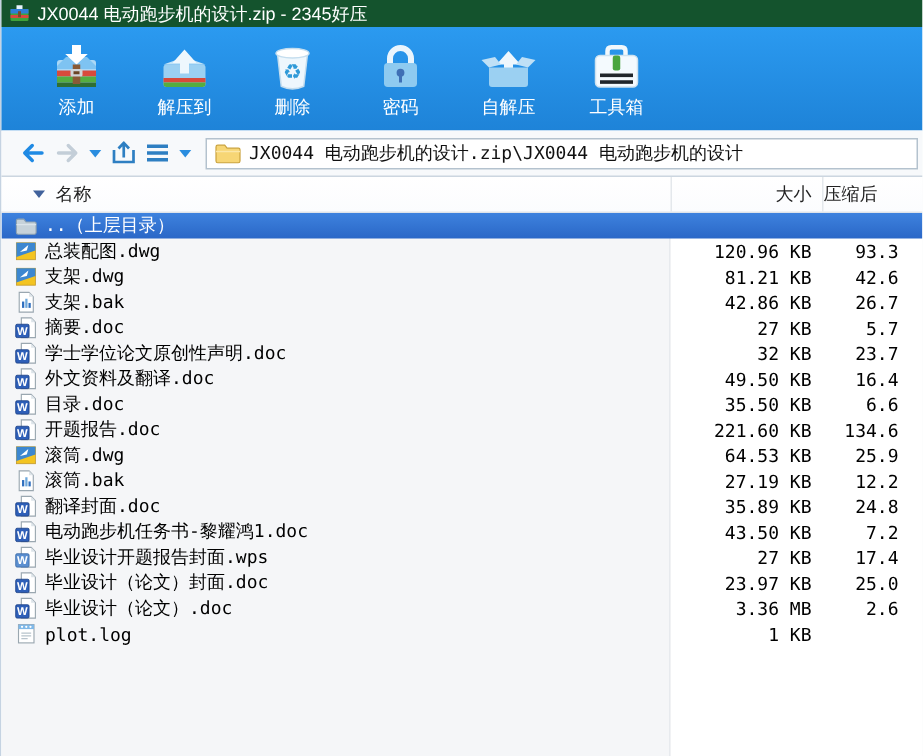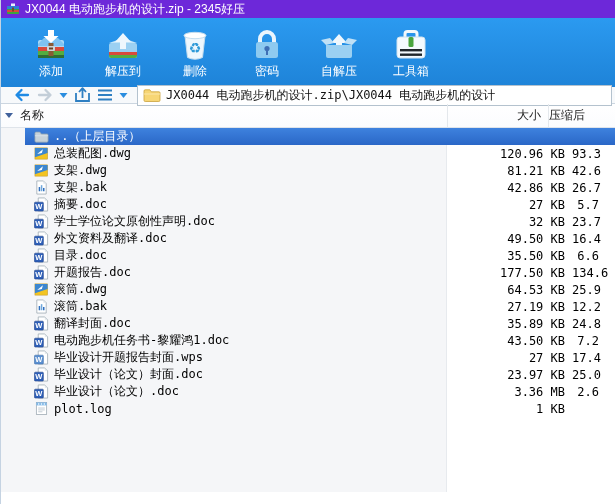--- a/index.html
+++ b/index.html
@@ -1,49 +1,49 @@
 <!DOCTYPE html>
 <html><head>
 <meta charset="utf-8">
 <style>
   html,body{margin:0;padding:0;}
   body{width:615px;height:504px;overflow:hidden;font-family:"Liberation Sans",sans-serif;}
   .window{width:615px;height:504px;background:#fff;position:relative;border-left:1px solid #c5d3e2;box-sizing:border-box;}
 
   
-  .titlebar{height:18px;background:#6d28d9;display:flex;align-items:center;padding-left:5px;gap:5px;}
+  .titlebar{height:18px;background:#14532d;display:flex;align-items:center;padding-left:5px;gap:5px;}
   .app-icon svg{display:block;width:14px;height:12px;}
   .title-text{color:#fff;font-size:12px;white-space:nowrap;}
 
   
   .toolbar{height:69px;background:linear-gradient(#2b9af0,#1e83d8);display:flex;align-items:center;padding-left:14px;box-sizing:border-box;}
   .tbtn{width:72px;height:62px;display:flex;flex-direction:column;align-items:center;justify-content:center;gap:1px;border-radius:3px;cursor:default;}
   .ticon{width:40px;height:36px;display:flex;align-items:center;justify-content:center;}
   .ticon svg{width:40px;height:34px;display:block;}
   .tlabel{color:#fff;font-size:12px;line-height:14px;}
 
   
-  .addressbar{height:17px;background:#f7f9fb;border-bottom:1px solid #ccd6e0;display:flex;align-items:center;padding:0 3px 0 10px;box-sizing:border-box;gap:1px;}
+  .addressbar{height:31px;background:#f7f9fb;border-bottom:1px solid #ccd6e0;display:flex;align-items:center;padding:0 3px 0 10px;box-sizing:border-box;gap:1px;}
   .navicon{display:flex;align-items:center;justify-content:center;width:22px;height:22px;}
   .navicon.small{width:13px;}
   .navicon svg{display:block;}
   .pathbox{flex:1;height:21px;background:#fff;border:1px solid #b4c2ce;display:flex;align-items:center;gap:5px;padding-left:5px;box-sizing:border-box;margin-left:6px;overflow:hidden;}
   .pathtext{font-size:12px;font-family:"DejaVu Sans Mono",monospace;color:#111;white-space:nowrap;}
 
   
   .listheader{height:24px;display:flex;align-items:stretch;background:linear-gradient(#ffffff,#fbfcfe);border-bottom:1px solid #dfe4ea;box-sizing:border-box;font-size:12px;color:#222;}
-  .h-name{width:446px;display:flex;align-items:center;padding-left:4px;gap:7px;box-sizing:border-box;}
+  .h-name{width:446px;display:flex;align-items:center;padding-left:21px;gap:7px;box-sizing:border-box;}
   .sortarrow{width:0;height:0;border-left:4px solid transparent;border-right:4px solid transparent;border-top:5px solid #41629c;}
   .h-size{width:101px;display:flex;align-items:center;justify-content:flex-end;padding-right:7px;box-sizing:border-box;border-left:1px solid #e4e8ec;}
   .h-comp{flex:1;display:flex;align-items:center;justify-content:flex-start;padding-right:3px;box-sizing:border-box;border-left:1px solid #e4e8ec;}
 
   
   .filelist{position:relative;height:364px;background:#fff;font-size:12px;font-family:"DejaVu Sans Mono",monospace;color:#000;overflow:hidden;}
   .colshade{position:absolute;left:0;top:0;bottom:0;width:446px;background:#f5f6f8;border-right:1px solid #e7eaee;box-sizing:border-box;}
-  .row{position:relative;height:17px;display:flex;align-items:center;cursor:default;margin-left:24px;}
+  .row{position:relative;height:17px;display:flex;align-items:center;cursor:default;}
   .row.selected{background:linear-gradient(#3e82de,#2a67c7);color:#fff;}
   .cell{box-sizing:border-box;}
   .cell.name{width:446px;display:flex;align-items:center;gap:5px;padding-left:9px;overflow:hidden;white-space:nowrap;}
   .ficon{width:15px;height:15px;flex:0 0 15px;}
   .ficon svg{width:15px;height:15px;display:block;}
   .cell.size{width:101px;text-align:right;padding-right:7px;white-space:nowrap;}
   .cell.comp{flex:1;text-align:right;padding-right:16px;overflow:hidden;white-space:nowrap;}
 </style>
 </head>
 <body>
@@ -318,21 +318,21 @@
           <span class="ficon">
             <svg viewBox="0 0 16 16">
               <path d="M4.5 1 h7 l3 3 v11 h-10 z" fill="#ffffff" stroke="#9aa7b0" stroke-width="0.8"></path>
               <path d="M11.5 1 l3 3 h-3 z" fill="#dde4e9"></path>
               <rect x="0.5" y="5.5" width="9.5" height="9.5" rx="1" fill="#2e5fb8" stroke="#1e4287" stroke-width="0.6"></rect>
               <text x="5.2" y="13" font-size="8" font-weight="bold" text-anchor="middle" fill="#ffffff" font-family="Liberation Sans, sans-serif">W</text>
             </svg>
           </span>
           <span>开题报告.doc</span>
         </span>
-        <span class="cell size">177.50 KB</span>
+        <span class="cell size">221.60 KB</span>
         <span class="cell comp">134.6</span>
       </div>
       <div class="row">
         <span class="cell name">
           <span class="ficon">
             <svg viewBox="0 0 16 16">
               <rect x="1" y="2" width="13.5" height="12" fill="#f3c421" stroke="#c49b2e" stroke-width="0.6"></rect>
               <path d="M1 2 h13.5 v5.5 l-13.5 4.5 z" fill="#3c87d0"></path>
               <path d="M3.5 8.5 L9.5 3.5 L8.4 7.4 Z" fill="#ffffff"></path>
             </svg>

